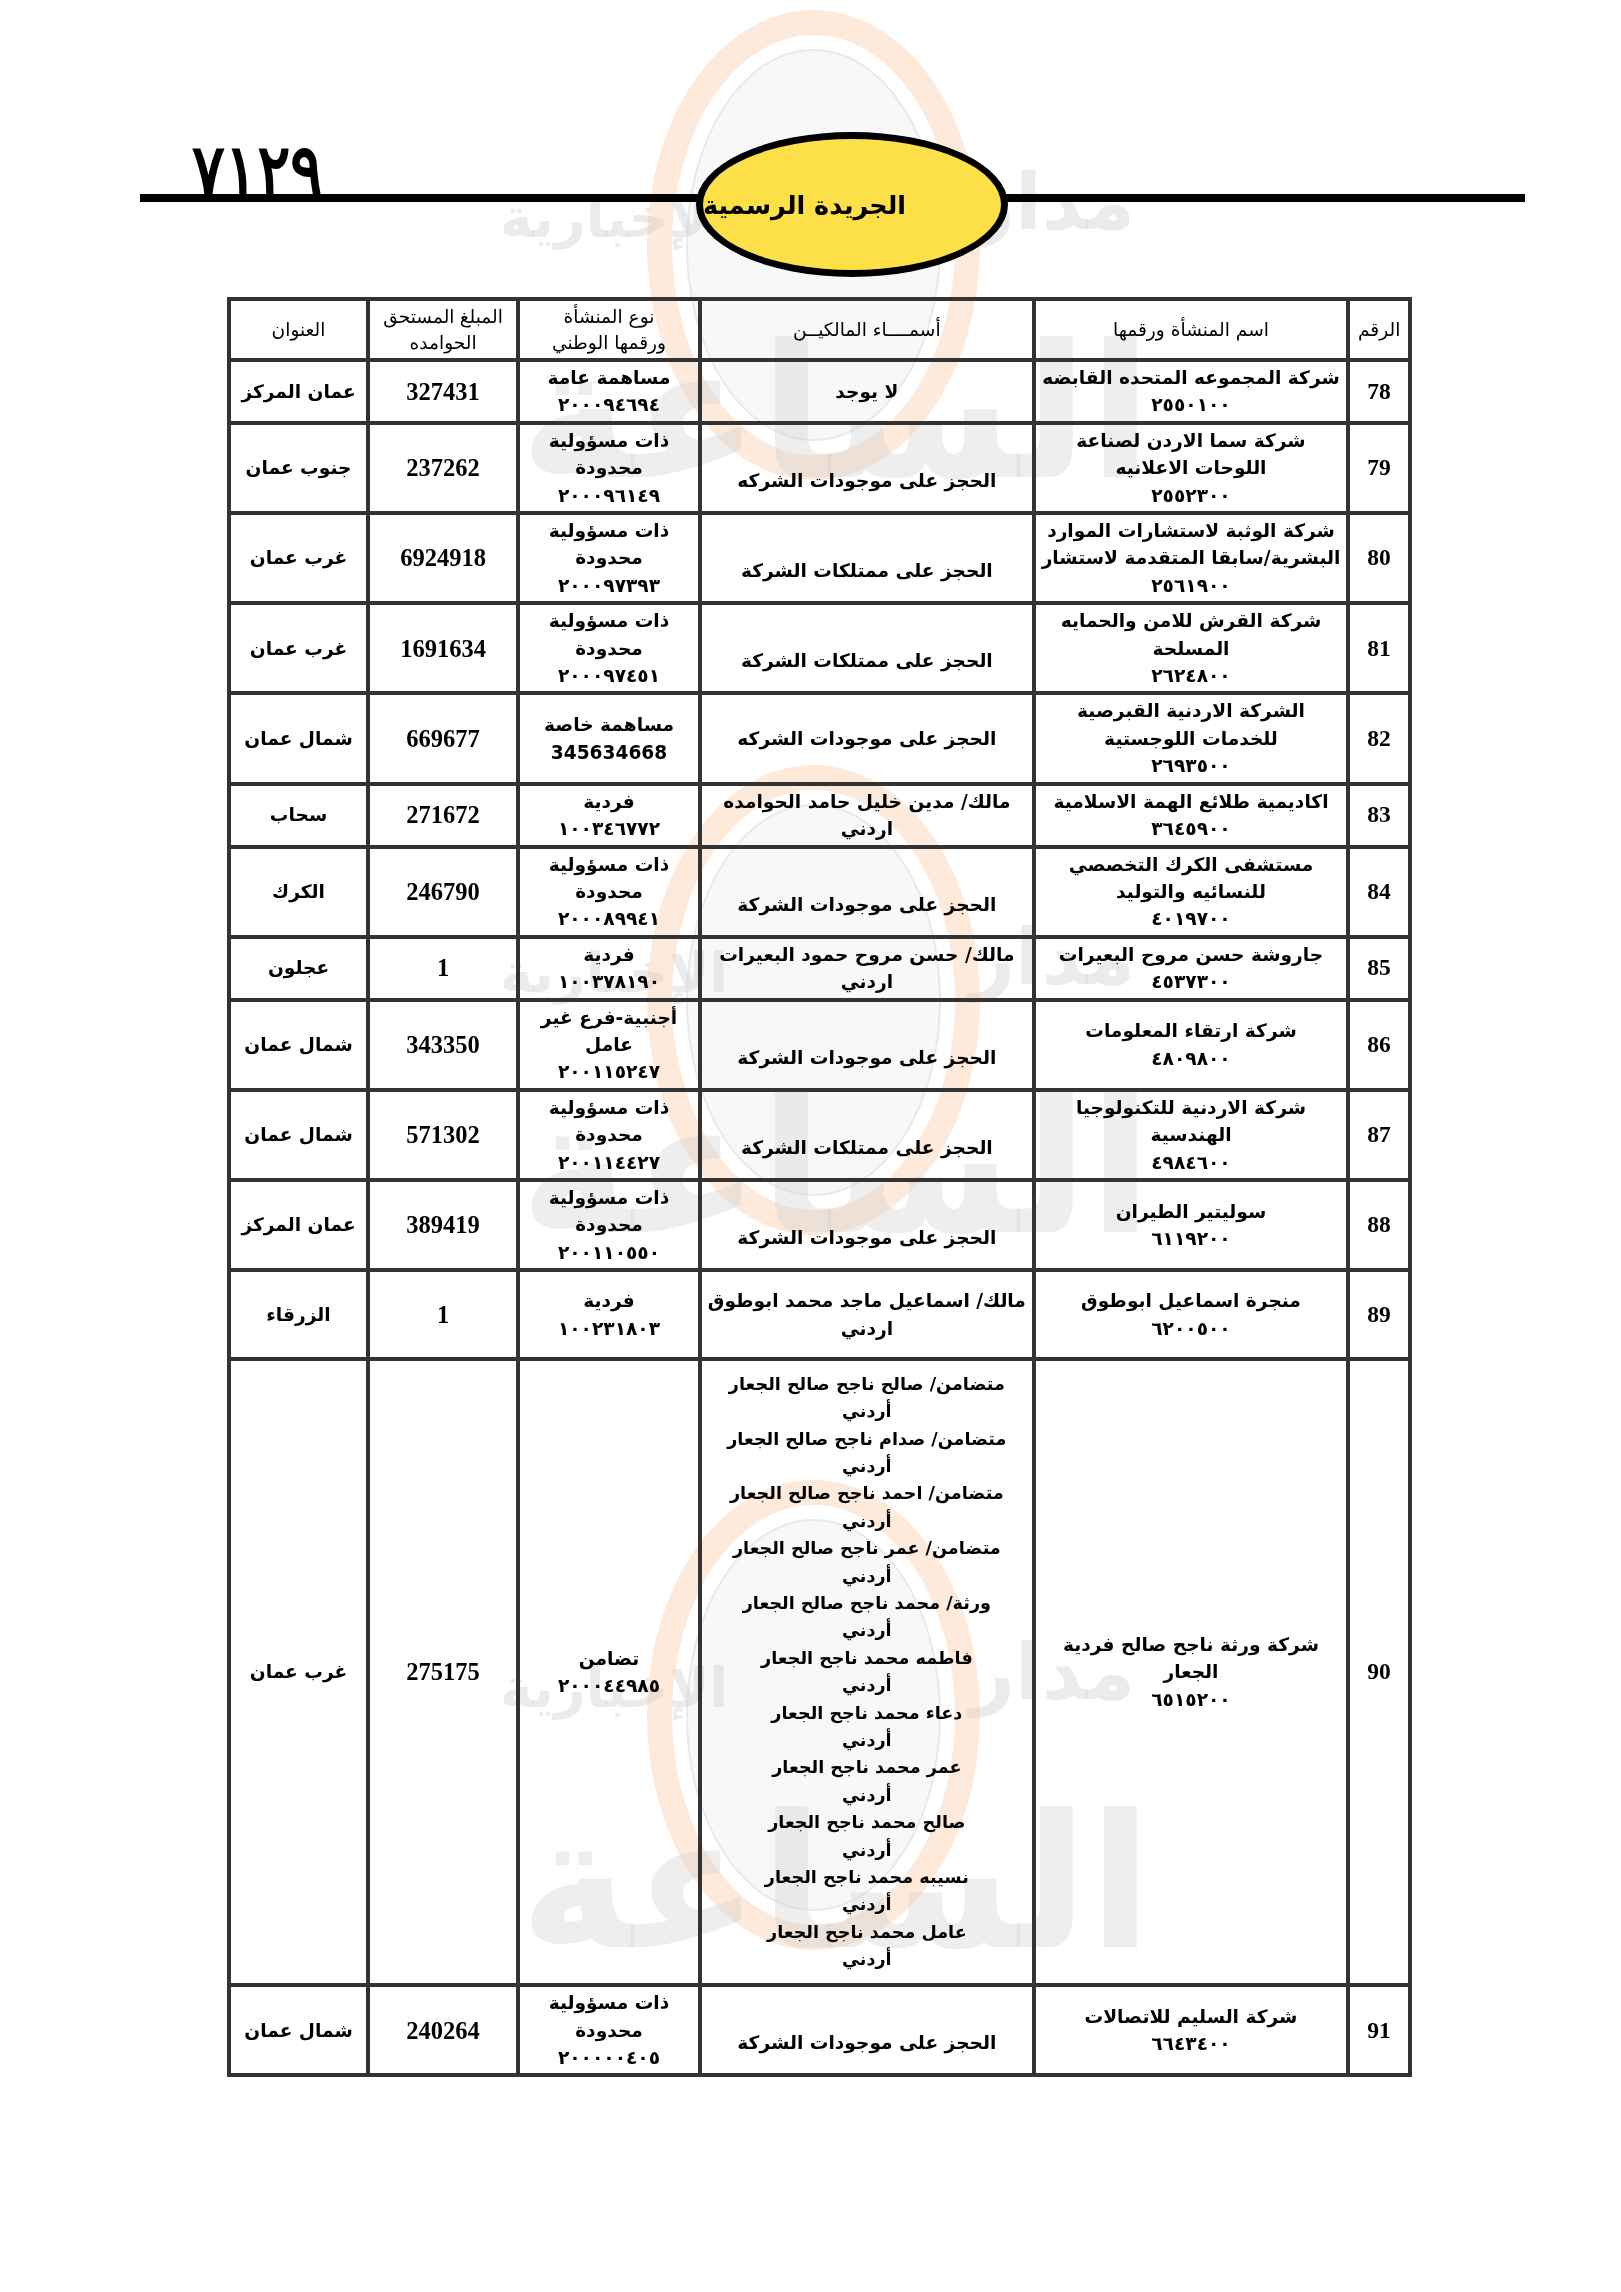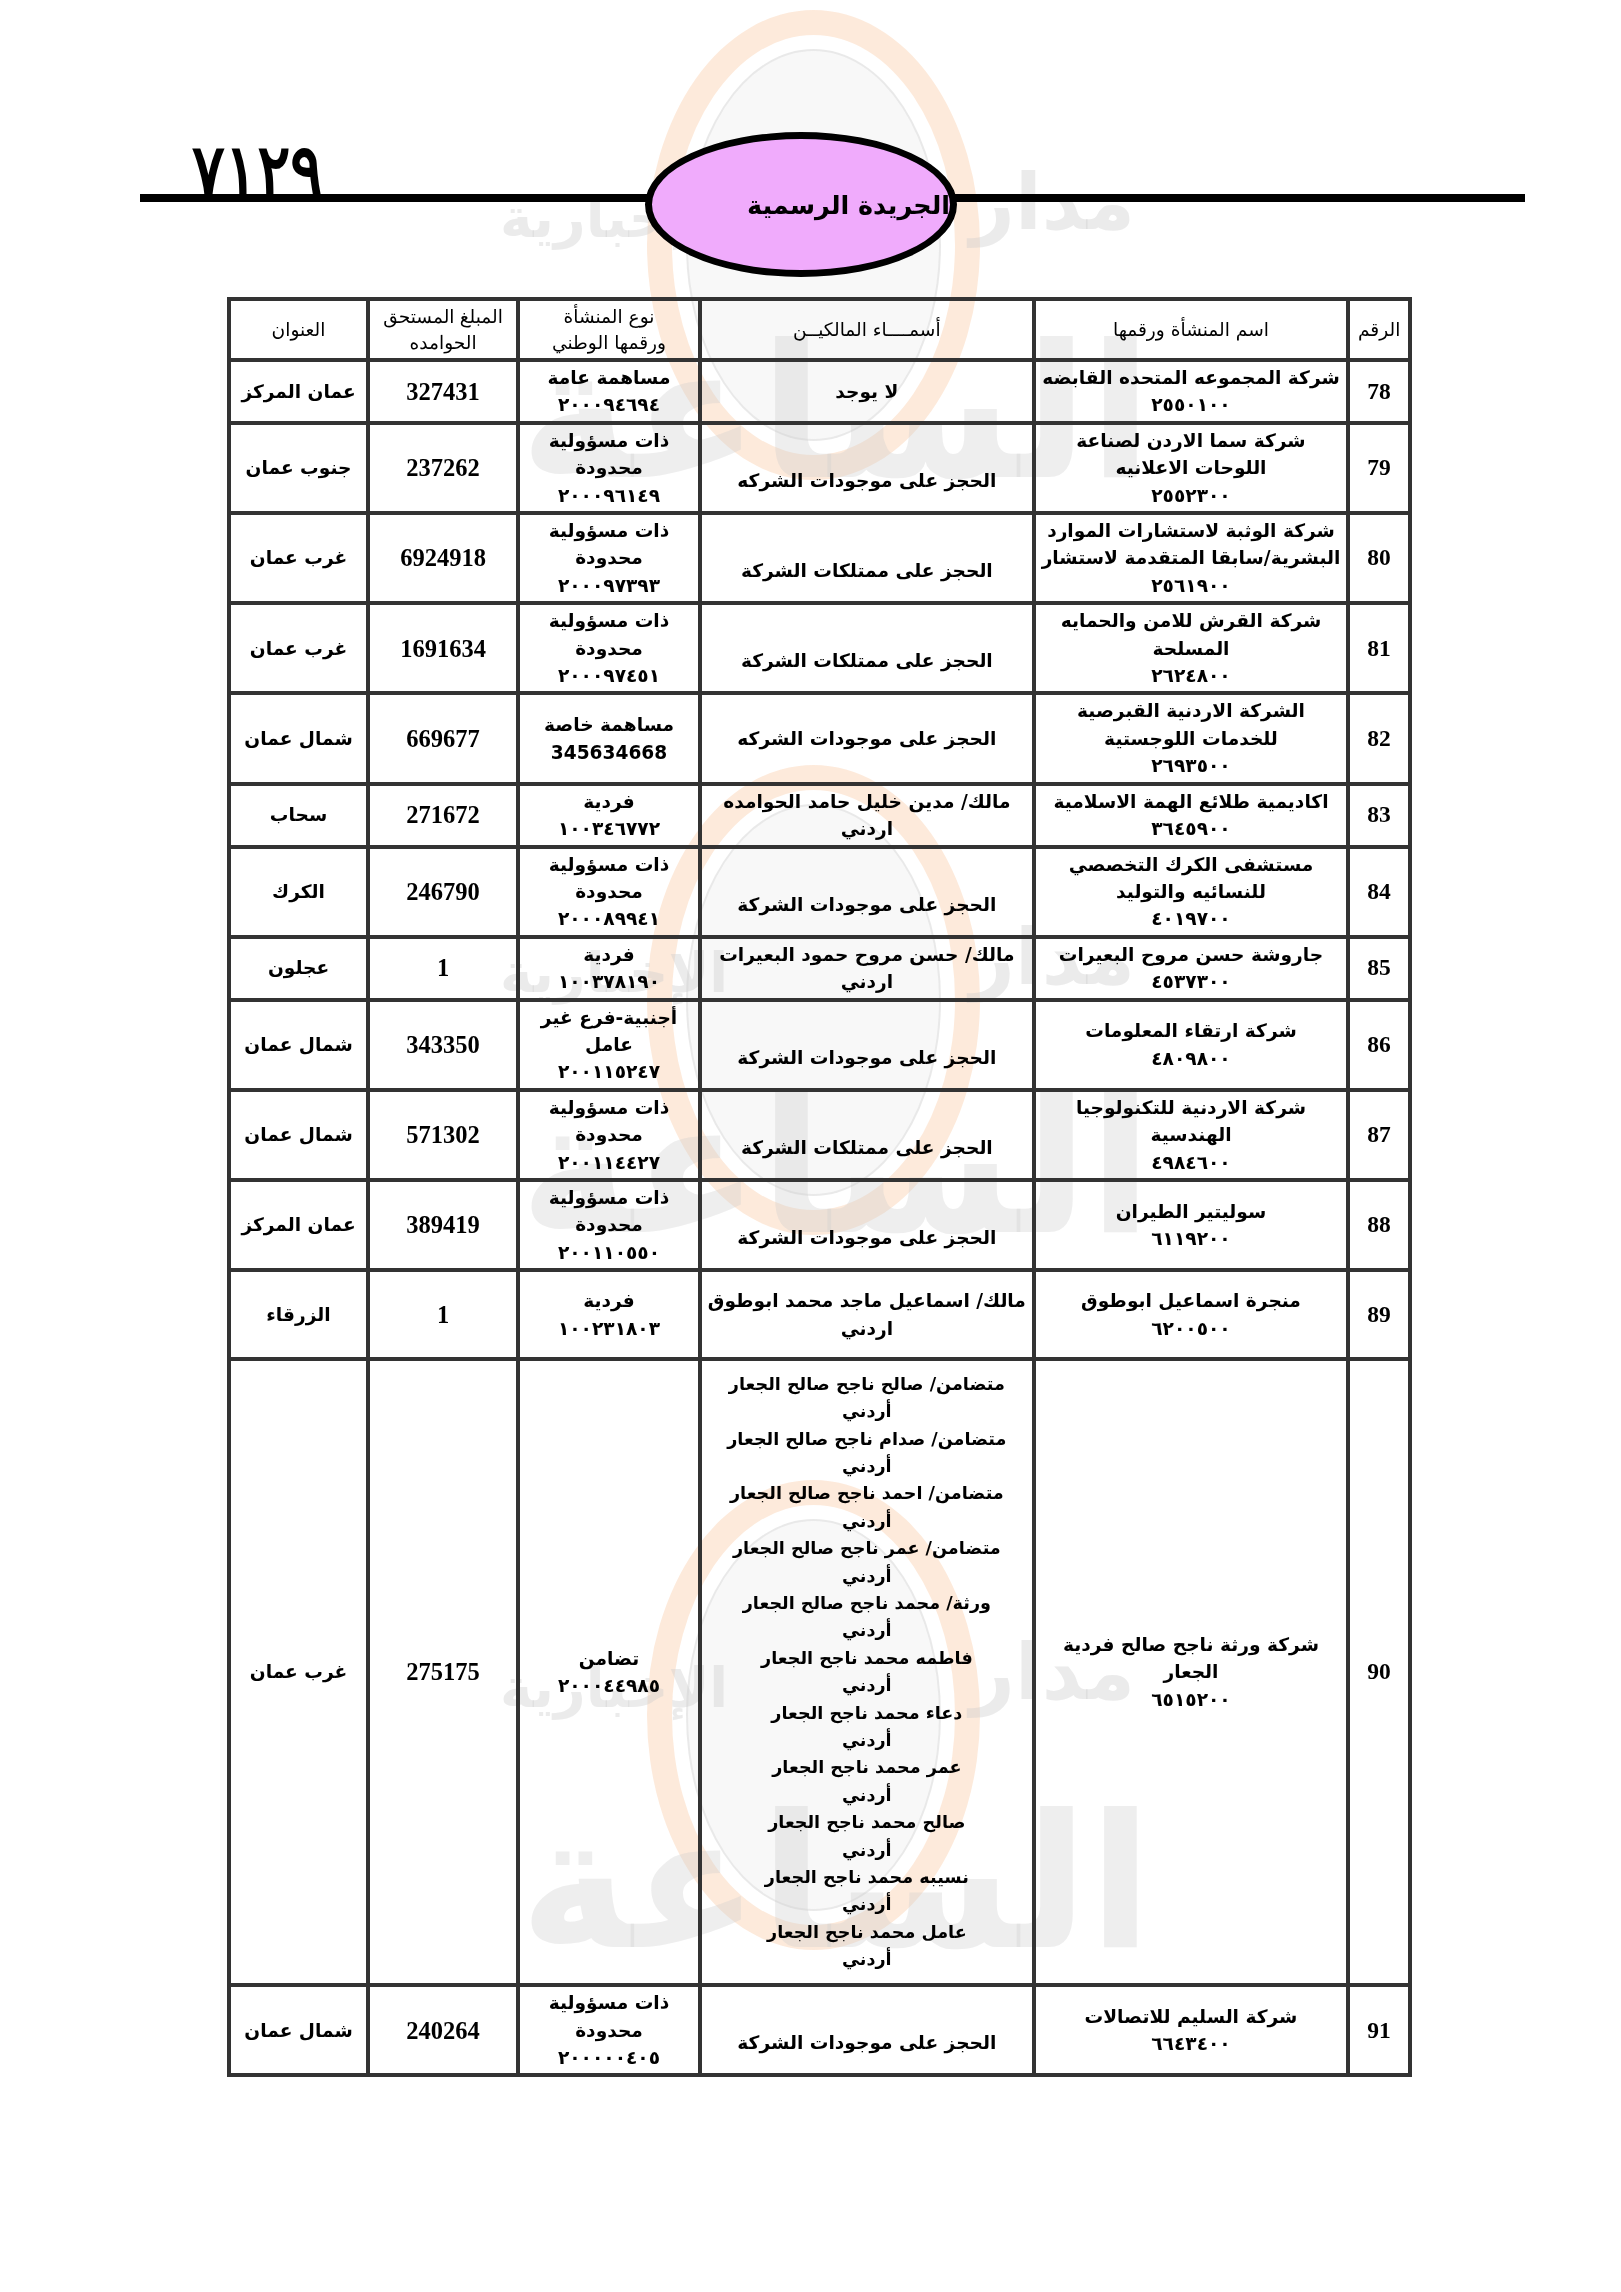--- a/index.html
+++ b/index.html
@@ -16,22 +16,22 @@
       font-size: 186px; color: rgba(205,205,205,0.35); direction: rtl; white-space: nowrap; }
     .wm .top1 { position: absolute; left: 0; top: 176px; font-family: "DejaVu Sans", sans-serif; font-weight: bold;
       font-size: 55px; color: rgba(205,205,205,0.40); direction: rtl; }
     .wm .top2 { position: absolute; left: 470px; top: 147px; font-family: "DejaVu Sans", sans-serif; font-weight: bold;
       font-size: 78px; color: rgba(205,205,205,0.40); direction: rtl; }
 
     
     .page-number { position: absolute; left: 192px; top: 127px; font-family: "DejaVu Serif", serif; font-weight: bold;
       font-size: 61px; letter-spacing: 2px; z-index: 2; transform: scaleY(1.25); transform-origin: top left; }
     .rule { position: absolute; left: 140px; top: 194px; width: 1385px; height: 7.8px; background: #000; z-index: 2; }
-    .oval { position: absolute; left: 645px; top: 132px; width: 312px; height: 145px; border: 7.8px solid #000; border-radius: 50%;
-      background: #f0abfc; z-index: 3; display: flex; align-items: center; justify-content: flex-end; }
+    .oval { position: absolute; left: 696px; top: 132px; width: 312px; height: 145px; border: 7.8px solid #000; border-radius: 50%;
+      background: #fde047; z-index: 3; display: flex; align-items: center; justify-content: flex-start; }
     .oval span { font-family: "DejaVu Sans", sans-serif; font-weight: bold; font-size: 25.5px; direction: rtl; }
 
     
     .table-wrap { position: absolute; left: 227px; top: 297px; width: 1185px; z-index: 2; }
     table { width: 100%; border-collapse: separate; border-spacing: 0; border: 2.9px double #333; direction: rtl; }
     td, th { border: 2.9px double #333; text-align: center; vertical-align: middle; font-family: "DejaVu Sans", sans-serif;
       font-weight: bold; font-size: 18.6px; line-height: 27.4px; padding: 2px 5.9px; }
     th { font-weight: normal; font-size: 18.6px; height: 61px; line-height: 25.5px; }
     .c-num { width: 63px; font-family: "Liberation Serif", serif; font-size: 23.5px; }
     .c-name { width: 290px; }

